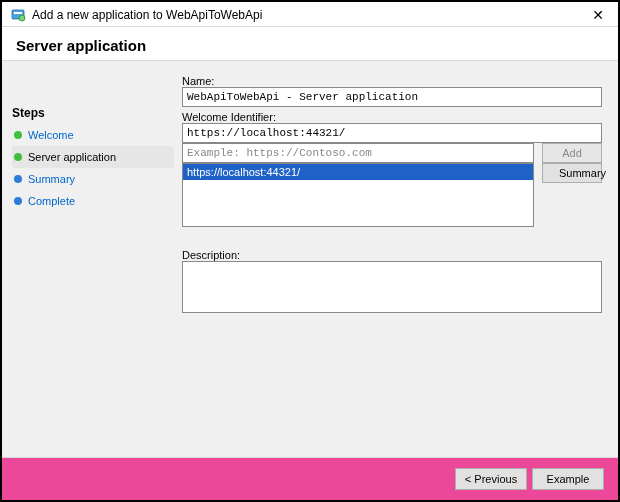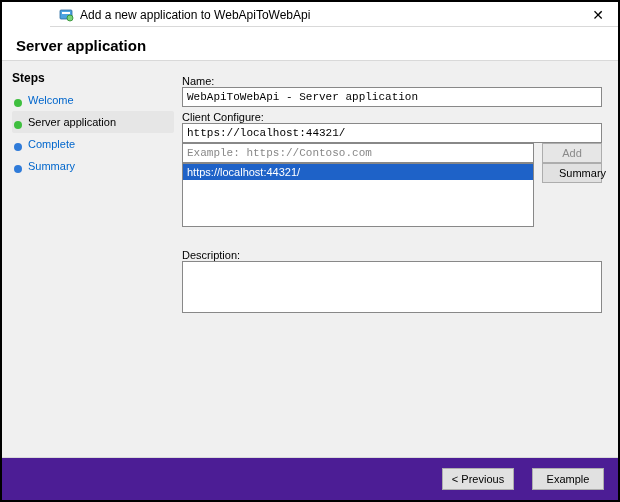--- a/index.html
+++ b/index.html
@@ -20,21 +20,20 @@
     background: #fff;
     display: flex;
     flex-direction: column;
   }
   .titlebar {
     display: flex;
     align-items: center;
     padding: 4px 8px 2px 8px;
     background: #fff;
     border-bottom: 1px solid #d9d9d9;
-    margin-left: 48px;
   }
   .titlebar .app-icon {
     width: 16px; height: 16px;
     margin-right: 6px;
     display: inline-flex; align-items: center; justify-content: center;
   }
   .titlebar .title { flex: 1; font-size: 12px; }
   .titlebar .close {
     font-size: 14px; line-height: 14px;
     padding: 2px 6px; cursor: pointer;
@@ -55,25 +54,26 @@
   }
   
   .sidebar {
     width: 172px;
     padding: 10px 0 0 10px;
   }
   .sidebar .steps-head {
     font-weight: bold;
     font-size: 12px;
     margin-bottom: 4px;
+    margin-top: 35px;
   }
   ul.steps { list-style: none; padding: 0; margin: 0; }
   ul.steps li {
     display: flex;
-    align-items: flex-end;
+    align-items: flex-start;
     gap: 6px;
     padding: 4px 4px 4px 2px;
     font-size: 11px;
     border-radius: 2px;
     line-height: 14px;
   }
   ul.steps li.current { background: #e6e6e6; }
   .bullet {
     width: 8px; height: 8px; border-radius: 50%;
     margin-top: 3px;
@@ -149,24 +149,24 @@
     background: #1e62c8;
     color: #fff;
   }
   textarea.desc {
     height: 52px;
     resize: none;
   }
   
   .footer {
     border-top: 1px solid #d9d9d9;
-    background: #4c1d95;
+    background: #ec4899;
     display: flex;
     justify-content: flex-end;
-    gap: 18px;
+    gap: 5px;
     padding: 10px 14px;
   }
   .footer button.win { min-width: 72px; padding: 4px 6px; }
 </style>
 </head>
 <body>
 
 <div class="window">
 
   <div class="titlebar">
@@ -193,35 +193,35 @@
           <li>
             <span class="bullet done"></span>
             <span class="step-label link">Welcome</span>
           </li>
           <li class="current">
             <span class="bullet done"></span>
             <span class="step-label">Server application</span>
           </li>
           <li>
             <span class="bullet todo"></span>
-            <span class="step-label link">Complete</span>
+            <span class="step-label link">Summary</span>
           </li>
           <li>
             <span class="bullet todo"></span>
-            <span class="step-label link">Summary</span>
+            <span class="step-label link">Complete</span>
           </li>
         </ul>
     </div>
 
     <div class="main">
 
       <div class="field-label">Name:</div>
       <input class="txt" type="text" value="WebApiToWebApi - Server application" style="">
 
-      <div class="field-label">Client Configure:</div>
+      <div class="field-label">Welcome Identifier:</div>
       <input class="txt" type="text" value="https://localhost:44321/" style="">
 
       <div class="row-uri">
         <input class="txt" type="text" placeholder="Example: https://Contoso.com" style="">
         <div class="side-col">
           <button class="win" disabled="">Add</button>
         </div>
       </div>
 
       <div class="listrow">

